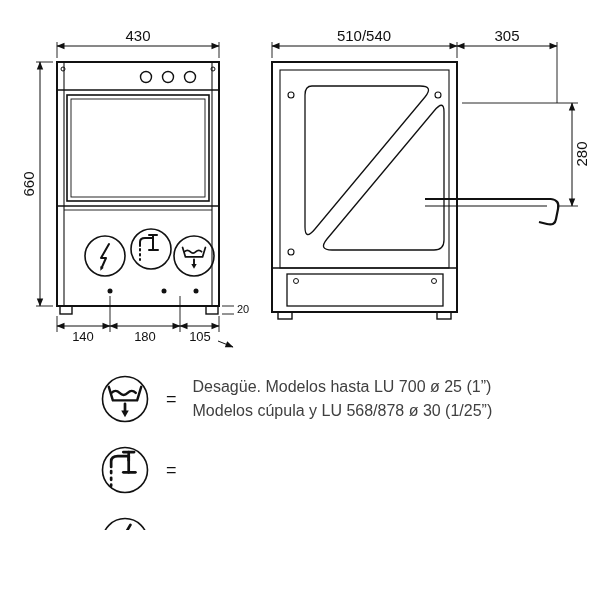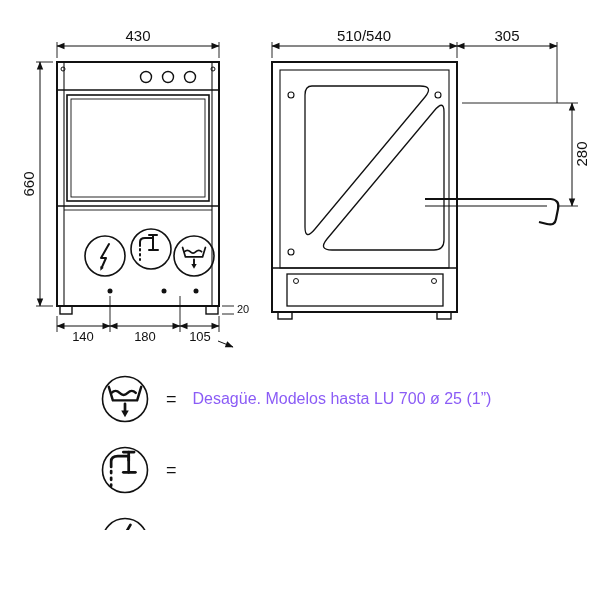--- a/index.html
+++ b/index.html
@@ -11,21 +11,21 @@
   .dim-text-sm { font-size:13px; }
   .dim-text-xs { font-size:11px; }
   .outline { fill:none; stroke:#111; }
   .dimline { stroke:#111; stroke-width:1; fill:none; }
   .extline { stroke:#111; stroke-width:0.9; fill:none; }
   .legend { position:absolute; left:0; top:374px; width:600px; display:flex; flex-direction:column; gap:21px; padding-left:100px; }
   .legend-row { display:flex; align-items:center; gap:13px; }
   .legend-icon { flex:0 0 auto; }
   .icon-circle { fill:none; stroke:#111; stroke-width:1.6; }
   .eq { font-size:18px; color:#111; padding:0 3px; }
-  .legend-text { font-size:16px; color:#8b5cf6; line-height:1.5; }
+  .legend-text { font-size:16px; color:#404040; line-height:1.5; }
 </style>
 </head>
 <body>
 
 <div class="canvas">
 
   <svg class="drawing" width="600" height="370" viewBox="0 0 600 370">
     <defs>
       <marker id="arrow" markerWidth="9" markerHeight="8" refX="8" refY="4" orient="auto-start-reverse" markerUnits="userSpaceOnUse">
         <path d="M0.5,0.8 L8.5,4 L0.5,7.2 Z" fill="#111"></path>
@@ -183,20 +183,21 @@
   <div class="legend">
 
     <div class="legend-row">
       <svg class="legend-icon" width="50" height="50" viewBox="0 0 50 50">
         <circle class="icon-circle" cx="25" cy="25" r="22.5"></circle>
         <use href="#icon-drain" transform="translate(25,25) scale(1.35)"></use>
       </svg>
       <span class="eq">=</span>
       <div class="legend-text">
         <div>Desagüe. Modelos hasta LU 700 ø 25 (1”)</div>
+        <div>Modelos cúpula y LU 568/878 ø 30 (1/25”)</div>
       </div>
     </div>
 
     <div class="legend-row">
       <svg class="legend-icon" width="50" height="50" viewBox="0 0 50 50">
         <circle class="icon-circle" cx="25" cy="25" r="22.5"></circle>
         <use href="#icon-tap" transform="translate(26,26) scale(1.35)"></use>
       </svg>
       <span class="eq">=</span>
     </div>

